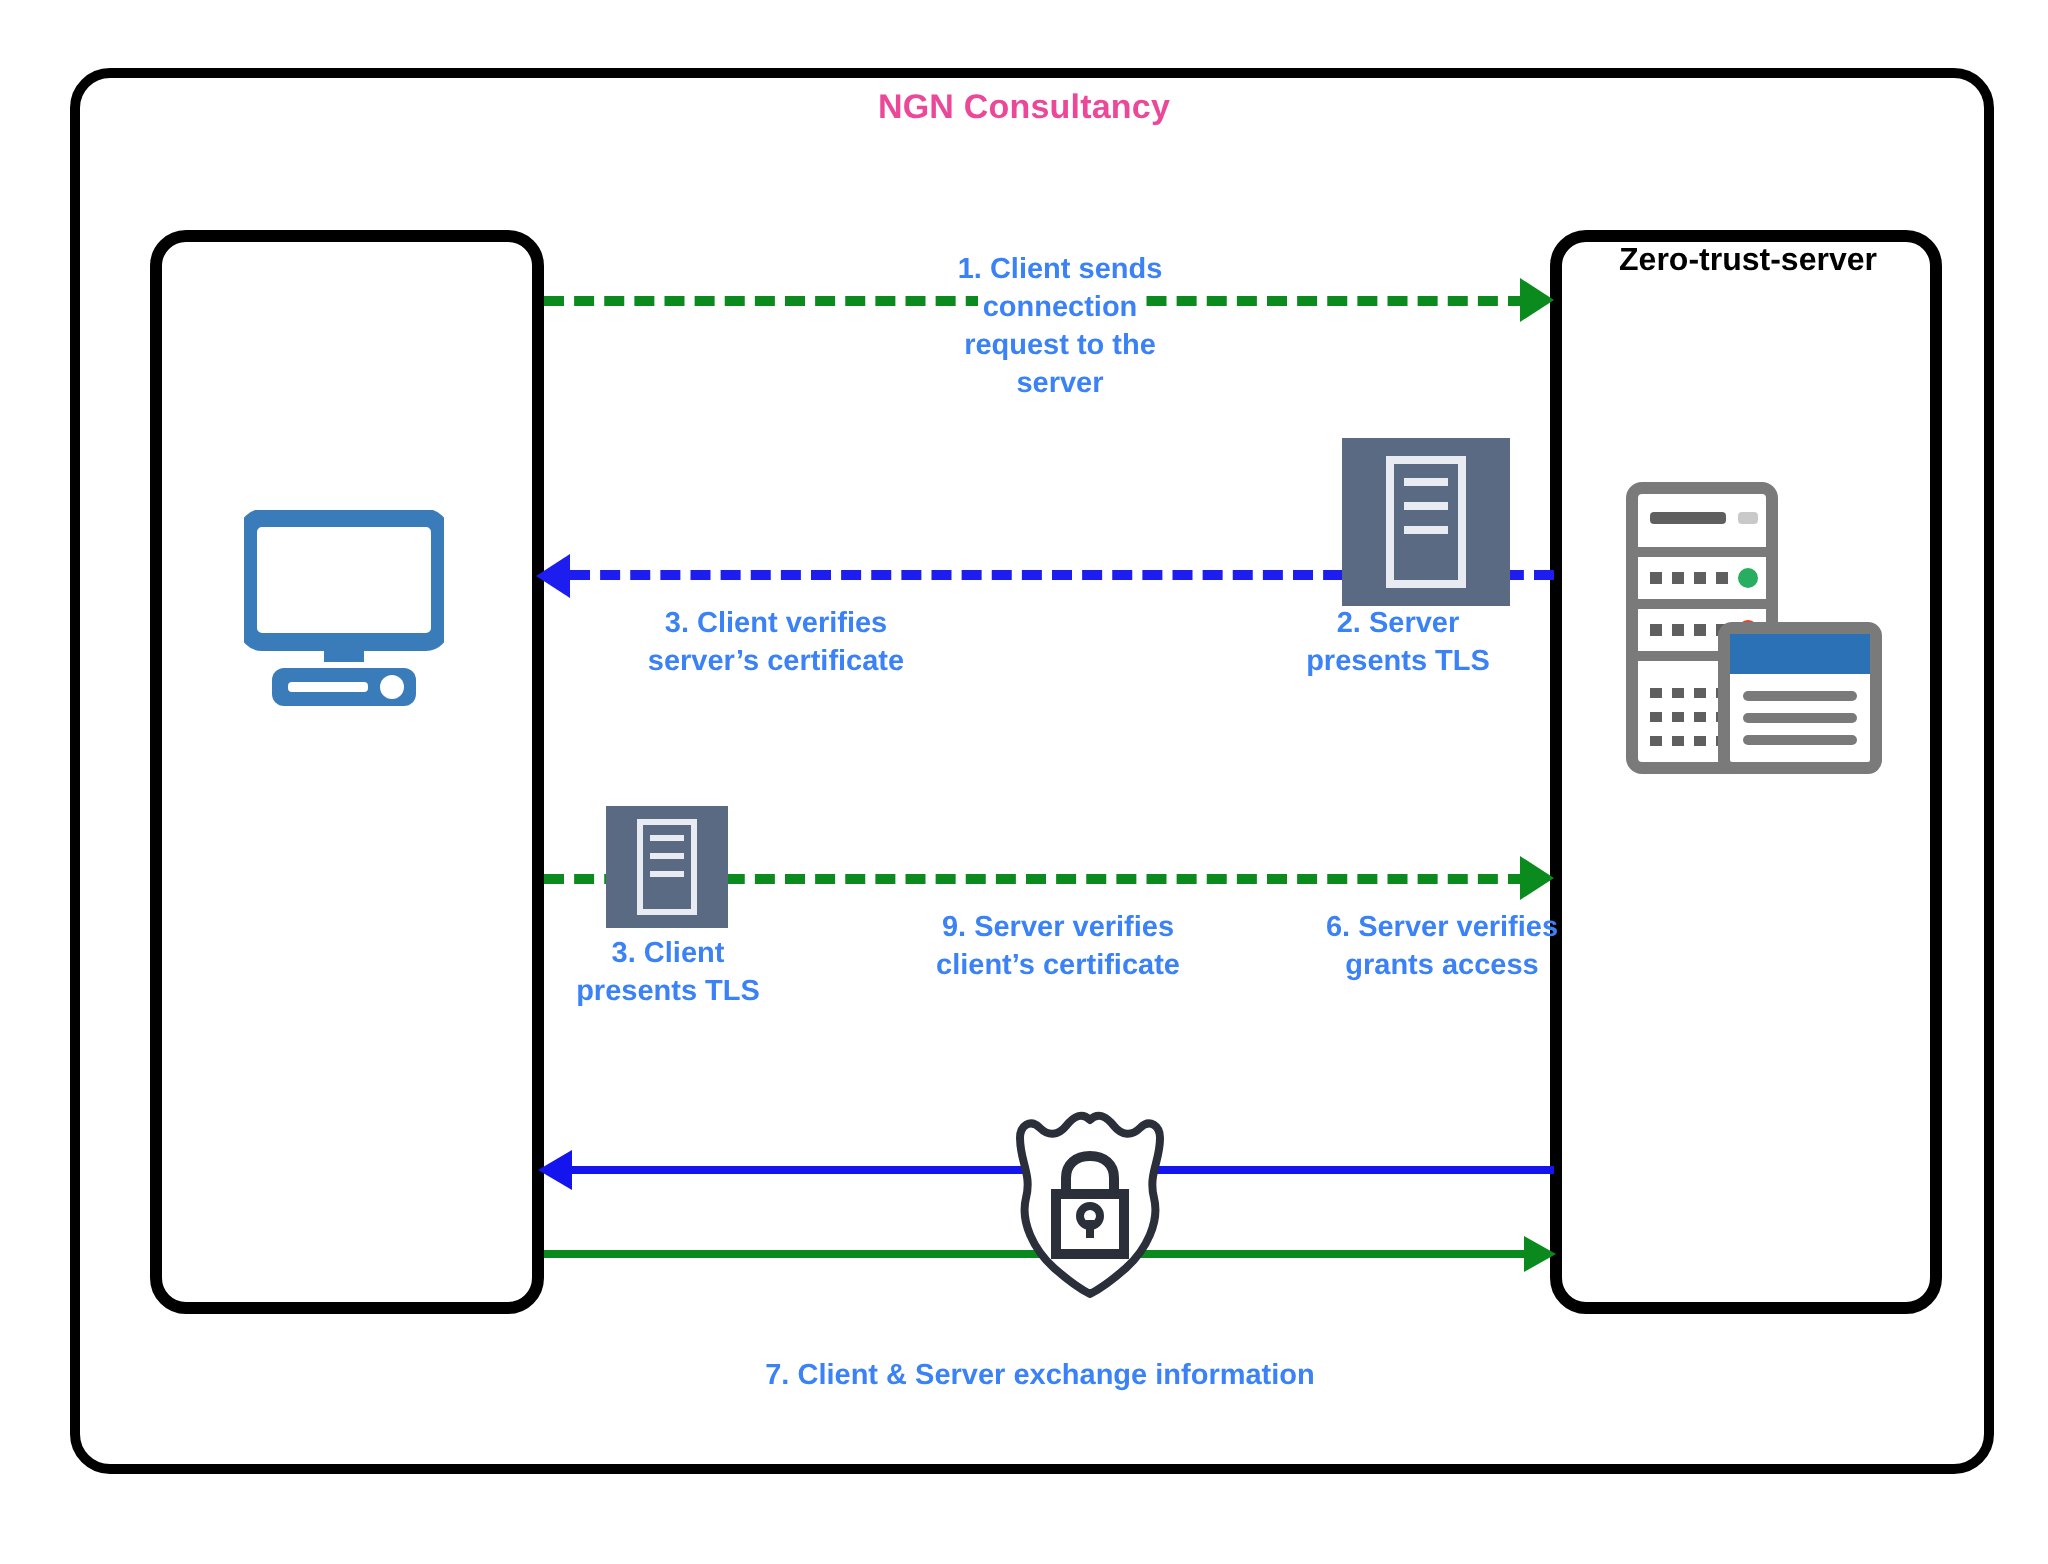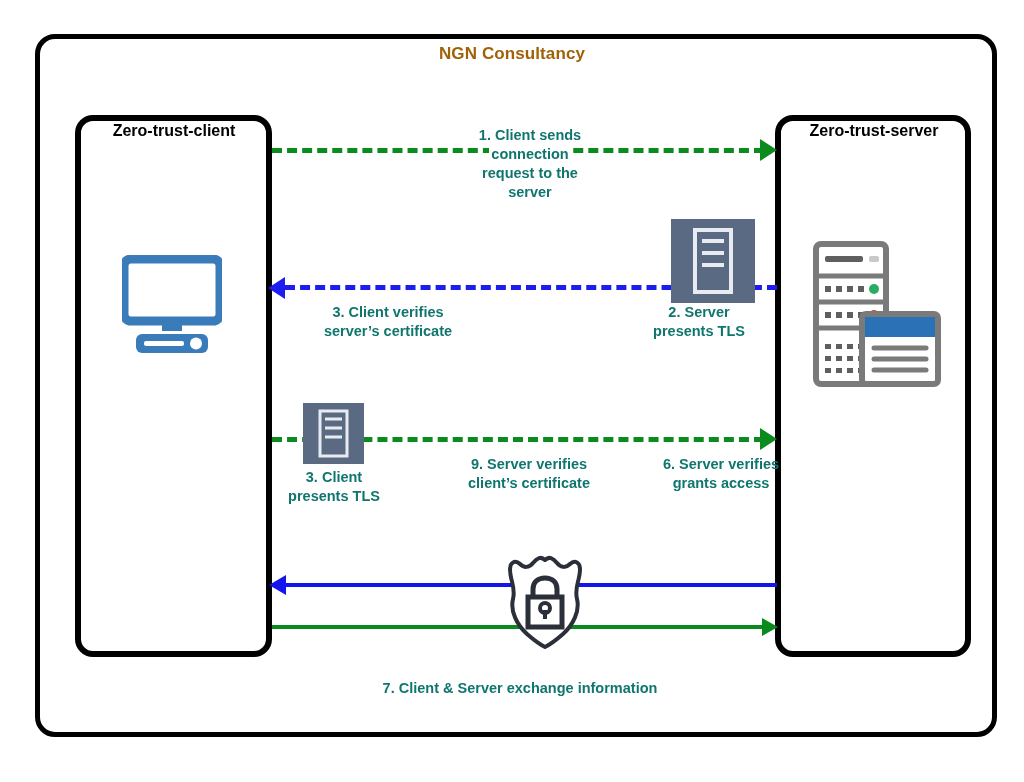--- a/index.html
+++ b/index.html
@@ -33,21 +33,21 @@
     background: #ffffff;
   }
   .diagram-title {
     position: absolute;
     left: 0;
     top: 44px;
     width: 1024px;
     text-align: center;
     font-size: 17px;
     font-weight: bold;
-    color: #a16207;
+    color: #ec4899;
     letter-spacing: 0.1px;
   }
 
   .node-box {
     position: absolute;
     top: 115px;
     width: 197px;
     height: 542px;
     box-sizing: border-box;
     border: 6px solid #000000;
@@ -116,21 +116,21 @@
     border-left: 16px solid #0a8a1c;
   }
 
   
   .step-label {
     position: absolute;
     text-align: center;
     font-size: 14.5px;
     font-weight: bold;
     line-height: 1.32;
-    color: #0f766e;
+    color: #3b82f6;
     z-index: 7;
   }
   .step-label .white-pad {
     background: #ffffff;
     padding: 0 2px;
   }
 
   
   .icon-wrap { position: absolute; z-index: 5; }
 
@@ -142,21 +142,20 @@
 <body>
 
 <div id="canvas">
 
   <div class="outer-frame"></div>
   <div class="diagram-title">NGN Consultancy</div>
 
   <div class="node-box client"></div>
   <div class="node-box server"></div>
 
-  <div class="node-label client">Zero-trust-client</div>
   <div class="node-label server">Zero-trust-server</div>
 
   <div class="icon-wrap computer-icon" style="left:122px; top:255px; width:100px; height:100px;">
     <svg width="100" height="100" viewBox="0 0 100 100" xmlns="http://www.w3.org/2000/svg">
       <rect x="2" y="4" width="96" height="62" rx="7" ry="7" fill="none" stroke="#3a7cb9" stroke-width="9"></rect>
       <rect x="40" y="66" width="20" height="10" fill="#3a7cb9"></rect>
       <rect x="14" y="79" width="72" height="19" rx="6" ry="6" fill="#3a7cb9"></rect>
       <rect x="22" y="86" width="40" height="5" rx="2" ry="2" fill="#ffffff"></rect>
       <circle cx="74" cy="88.5" r="6" fill="#ffffff"></circle>
     </svg>

